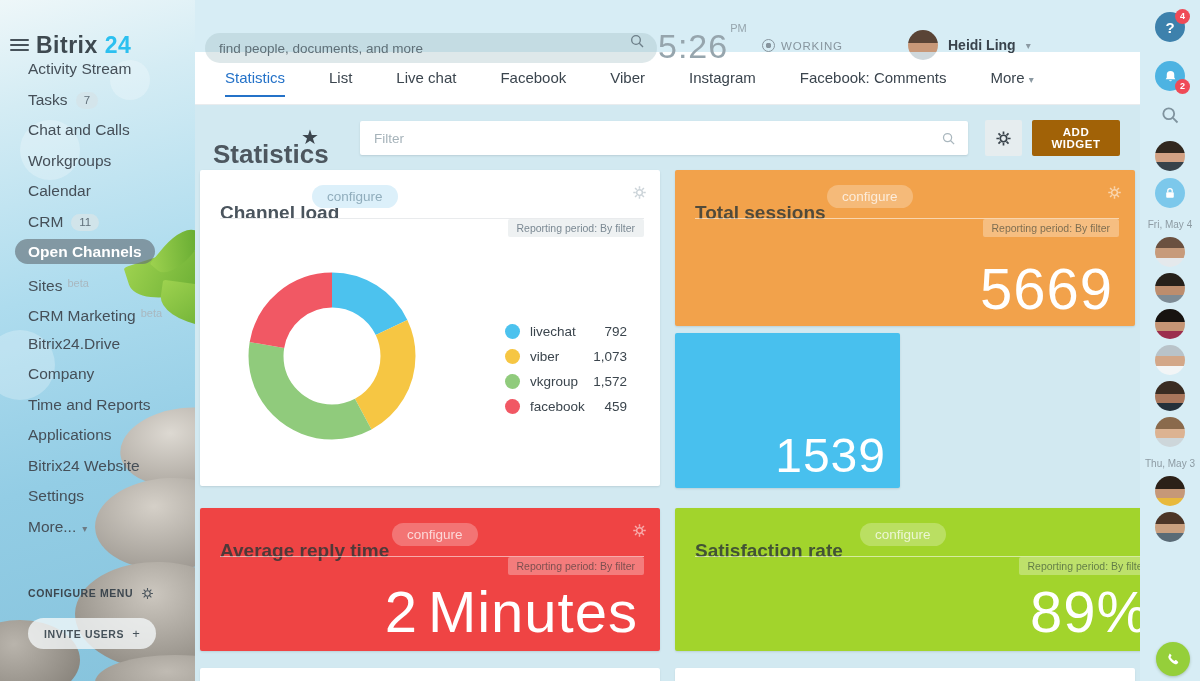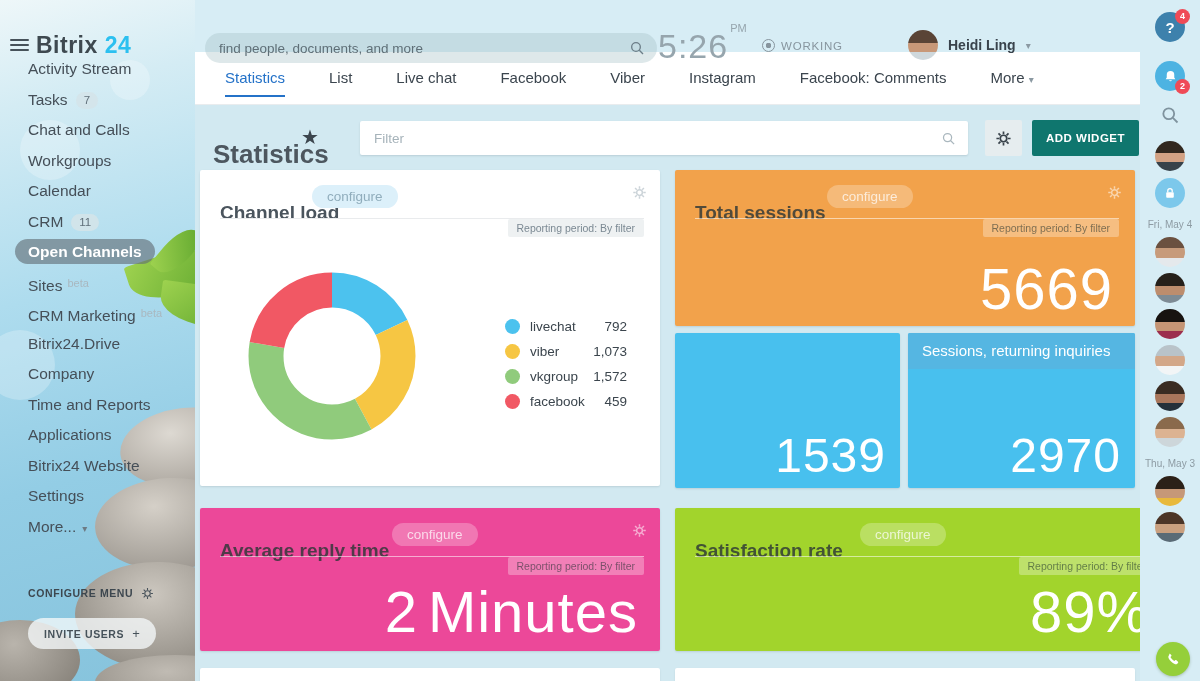--- a/index.html
+++ b/index.html
@@ -14,21 +14,21 @@
   .stone{position:absolute;border-radius:50%;}
 
   
   .topbar{position:absolute;left:0;top:0;width:1200px;height:40px;z-index:5;margin-top:20px;}
   .hamburger{position:absolute;left:10px;top:19px;width:19px;cursor:pointer;}
   .hamburger i{display:block;height:2px;background:#47525a;margin-bottom:3px;border-radius:1px;}
   .logo{position:absolute;left:36px;top:12px;font-size:23px;letter-spacing:0.5px;}
   .logo .l1{color:#3e4950;font-weight:bold;}
   .logo .l2{color:#2cc0f0;font-weight:bold;}
   .hsearch{position:absolute;left:205px;top:13px;width:428px;height:30px;border-radius:16px;
-    background:rgba(160,190,196,0.35);display:flex;align-items:center;padding:0 12px;}
+    background:rgba(160,190,196,0.35);display:flex;padding:0 12px;}
   .hsearch input{flex:1;border:none;background:transparent;outline:none;font-size:13.5px;color:#404d55;
     font-family:"Liberation Sans",sans-serif;}
   .hsearch input::placeholder{color:#5f6f77;opacity:1;}
   .icn{display:inline-block;color:#6c7e88;}
   .icn svg{display:block;width:100%;height:100%;}
   .clock{position:absolute;left:658px;top:7px;color:#96a5ad;font-size:34px;font-weight:200;letter-spacing:1px;}
   .clock sup{font-size:11px;letter-spacing:0;position:relative;top:-14px;left:2px;}
   .status{position:absolute;left:762px;top:19px;display:flex;align-items:center;gap:6px;color:#87959e;
     font-size:11.5px;letter-spacing:0.8px;}
   .status-dot{width:13px;height:13px;border:1.5px solid #87959e;border-radius:50%;
@@ -81,22 +81,22 @@
   .toolbar-title{position:absolute;left:18px;top:70px;font-size:26px;color:#4d575f;}
   .star-icon{position:absolute;left:106px;top:73px;font-size:20px;color:#3c464e;cursor:pointer;}
   .filter-box{position:absolute;left:165px;top:69px;width:608px;height:34px;background:#fff;border-radius:2px;
     box-shadow:0 1px 2px rgba(70,90,100,0.18);display:flex;align-items:center;padding:0 12px;box-sizing:border-box;}
   .filter-box input{flex:1;border:none;outline:none;background:transparent;font-size:13.5px;color:#3e4950;
     font-family:"Liberation Sans",sans-serif;}
   .filter-box input::placeholder{color:#a6b3ba;opacity:1;}
   .gear-btn{position:absolute;left:790px;top:68px;width:37px;height:36px;background:#e6edef;border:none;border-radius:2px;
     color:#39434b;cursor:pointer;display:flex;align-items:center;justify-content:center;}
   .gear-btn .icn{width:17px;height:17px;color:#39434b;}
-  .addwidget-btn{position:absolute;left:837px;top:68px;width:107px;height:36px;border:none;border-radius:2px;
-    background:#0f766e;color:#fff;font-size:11.5px;font-weight:bold;letter-spacing:0.5px;cursor:pointer;
+  .addwidget-btn{position:absolute;left:837px;top:68px;width:88px;height:36px;border:none;border-radius:2px;
+    background:#a16207;color:#fff;font-size:11.5px;font-weight:bold;letter-spacing:0.5px;cursor:pointer;
     font-family:"Liberation Sans",sans-serif;}
 
   
   .widget{position:absolute;border-radius:2px;box-shadow:0 1px 2px rgba(60,80,90,0.15);overflow:hidden;}
   .w-title{position:absolute;left:20px;top:16px;font-size:19px;color:#4a545d;white-space:nowrap;}
   .cfg-pill{position:absolute;top:15px;font-size:13.5px;padding:4px 15px;border-radius:14px;cursor:pointer;white-space:nowrap;}
   .w-gear{position:absolute;right:13px;top:15px;width:15px;height:15px;cursor:pointer;}
   .w-divider{position:absolute;left:20px;right:16px;top:48px;height:1px;}
   .w-tag{position:absolute;right:16px;top:49px;font-size:10.5px;padding:3px 9px;border-radius:2px;white-space:nowrap;}
   .w-big{position:absolute;right:22px;bottom:8px;color:#fff;font-weight:200;letter-spacing:1px;line-height:1;}
@@ -126,21 +126,21 @@
   .w-reply .w-big,.w-satisf .w-big{font-size:58px;bottom:10px;}
   .w-reply .w-big .unit{margin-left:10px;}
 
   .blue-head{position:absolute;left:0;top:0;right:0;height:36px;background:#55b6e2;color:#fff;
     font-size:15px;line-height:36px;padding-left:14px;white-space:nowrap;}
   .blue-big{position:absolute;right:14px;bottom:8px;color:#fff;font-size:48px;font-weight:200;letter-spacing:1px;line-height:1;text-align:center;}
 
   
   .donut-wrap{position:absolute;left:42px;top:96px;width:180px;height:180px;}
   .legend{position:absolute;left:305px;top:144px;width:122px;}
-  .lg-row{display:flex;align-items:center;height:25px;}
+  .lg-row{display:flex;align-items:flex-end;height:25px;}
   .lg-dot{width:15px;height:15px;border-radius:50%;margin-right:10px;flex:none;}
   .lg-label{flex:1;font-size:13.5px;color:#3b454d;}
   .lg-value{font-size:13.5px;color:#3b454d;text-align:right;}
 
   
   .rail{position:absolute;left:1140px;top:0;width:60px;height:681px;z-index:6;display:flex;flex-direction:column;align-items:center;}
   .rail-btn{position:relative;width:30px;height:30px;border-radius:50%;border:none;cursor:pointer;color:#fff;
     display:flex;align-items:center;justify-content:center;flex:none;}
   .help-btn{margin-top:12px;background:#3d81ac;font-size:15px;font-weight:bold;font-family:"Liberation Sans",sans-serif;}
   .bell-btn{margin-top:19px;background:#4db3e2;}
@@ -329,26 +329,22 @@
         </span>
       <div class="w-divider"></div>
       <span class="w-tag">Reporting period: By filter</span>
       <div class="w-big">5669</div>
     </section>
 
     <section class="widget w-sessions-new" style="background: rgb(72, 192, 238);">
       <div class="blue-big">1539</div>
     </section>
 
-    <section class="widget w-sessions-ret" style="background: rgb(72, 192, 238);">
-      <div class="blue-head">Sessions, returning inquiries</div>
-      <div class="blue-big">2970</div>
-    </section>
-
-    <section class="widget colored w-reply" style="background: #ec4899; text-align: right;">
+
+    <section class="widget colored w-reply" style="background: #ef4444; text-align: right;">
       <h2 class="w-title">Average reply time</h2>
       <span class="cfg-pill">configure</span>
       <span class="w-gear icn">
           <svg viewBox="0 0 24 24" fill="none" stroke="currentColor" stroke-width="2.4">
             <circle cx="12" cy="12" r="4.6"></circle>
             <path d="M12 2v4M12 18v4M2 12h4M18 12h4M4.9 4.9l2.8 2.8M16.3 16.3l2.8 2.8M19.1 4.9l-2.8 2.8M7.7 16.3l-2.8 2.8"></path>
           </svg>
         </span>
       <div class="w-divider"></div>
       <span class="w-tag">Reporting period: By filter</span>

